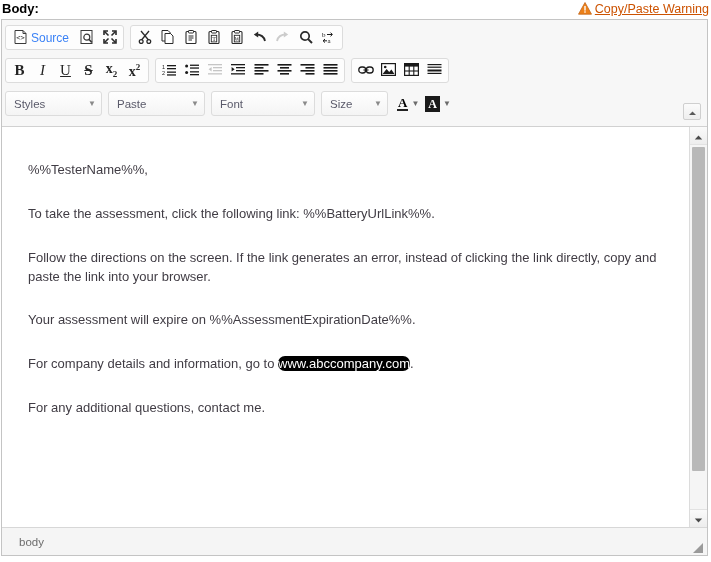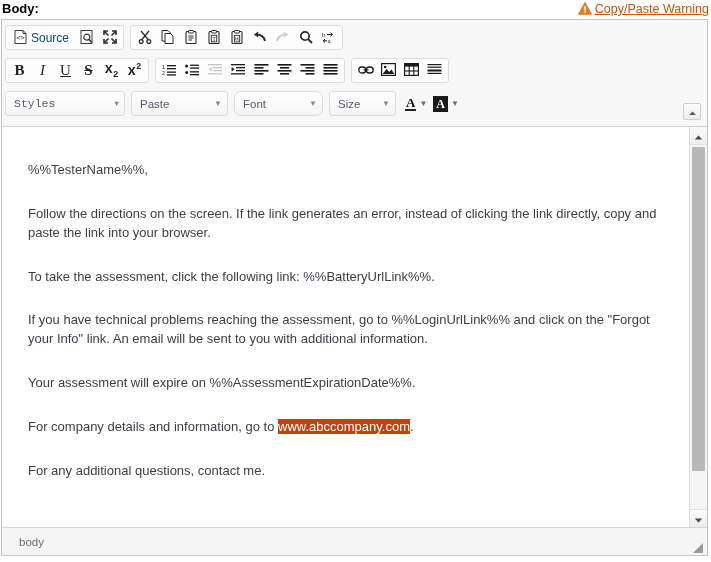--- a/index.html
+++ b/index.html
@@ -101,30 +101,30 @@
     color: #252525;
     font-size: 13px;
     line-height: 1;
     user-select: none;
   }
   .tb-btn.wide { width: auto; padding: 0 6px; }
   .tb-btn.disabled { opacity: 0.33; cursor: default; }
 
   .src-label {
     font-size: 12px;
-    color: #0c4a6e;
+    color: #3b82f6;
     margin-left: 4px;
   }
 
   
   .g-b  { font-weight: bold;   font-family: "Liberation Serif", serif; font-size: 15px; }
   .g-i  { font-style: italic;  font-family: "Liberation Serif", serif; font-size: 15px; }
   .g-u  { text-decoration: underline; font-family: "Liberation Serif", serif; font-size: 15px; }
   .g-s  { text-decoration: line-through; font-weight: bold; font-family: "Liberation Serif", serif; font-size: 15px; }
-  .g-sub, .g-sup { font-weight: bold; font-family: Liberation Mono, monospace; font-size: 14px; }
+  .g-sub, .g-sup { font-weight: bold; font-family: Liberation Serif, serif; font-size: 14px; }
   .g-sub sub, .g-sup sup { font-size: 9px; }
 
   
   .tb-combo {
     height: 25px;
     border: 1px solid #dcdcdc;
     border-radius: 3px;
     background: linear-gradient(#ffffff, #f4f4f4);
     display: flex;
     align-items: center;
@@ -135,23 +135,23 @@
     color: #5a5a6a;
     cursor: pointer;
     box-sizing: border-box;
   }
   .tb-combo .caret {
     margin-left: 10px;
     color: #8a8a8a;
     font-size: 8px;
     line-height: 1;
   }
-  .combo-styles { width: 120px; font-family: Liberation Mono, monospace; }
+  .combo-styles { width: 97px; }
   .combo-format { width: 97px; }
-  .combo-font   { width: 89px; border-radius: 7px; }
+  .combo-font   { width: 104px; }
   .combo-size   { width: 67px; }
 
   .color-group {
     display: flex;
     align-items: center;
     height: 25px;
   }
   .color-btn {
     display: flex;
     align-items: center;
@@ -216,22 +216,23 @@
     overflow: hidden;
     box-sizing: border-box;
   }
   .edit-area p {
     margin: 12px 0 25px 0;
   }
   .edit-area p.tight {
     margin-bottom: 0;
   }
   .sel {
-    background: #c2410c;
+    background: #000000;
     color: #ffffff;
+    border-radius: 7px;
   }
 
   
   .scrollbar {
     width: 17px;
     background: #f1f1f1;
     border-left: 1px solid #dcdcdc;
     display: flex;
     flex-direction: column;
     flex: 0 0 auto;
@@ -623,23 +624,22 @@
           <svg width="9" height="7" viewBox="0 0 9 7">
             <path d="M4.5 1.5 L8 5 L1 5 Z" fill="#5a5a5a"></path>
           </svg>
         </span>
       </div>
     </div>
 
     <div class="edit-wrap">
       <div class="edit-area">
         <p>%%TesterName%%,</p>
+        <p>To take the assessment, click the following link: %%BatteryUrlLink%%.</p>
         <p>Follow the directions on the screen. If the link generates an error, instead of clicking the link directly, copy and paste the link into your browser.</p>
-        <p>To take the assessment, click the following link: %%BatteryUrlLink%%.</p>
-        <p>If you have technical problems reaching the assessment, go to %%LoginUrlLink%% and click on the "Forgot your Info" link. An email will be sent to you with additional information.</p>
         <p>Your assessment will expire on %%AssessmentExpirationDate%%.</p>
         <p><span>For company details and information, go to </span><span class="sel">www.abccompany.com</span><span>.</span></p>
         <p class="tight">
           <span>For any additional questions, contact me.</span><br>
           
         </p>
       </div>
 
       <div class="scrollbar">
         <div class="sb-btn">

